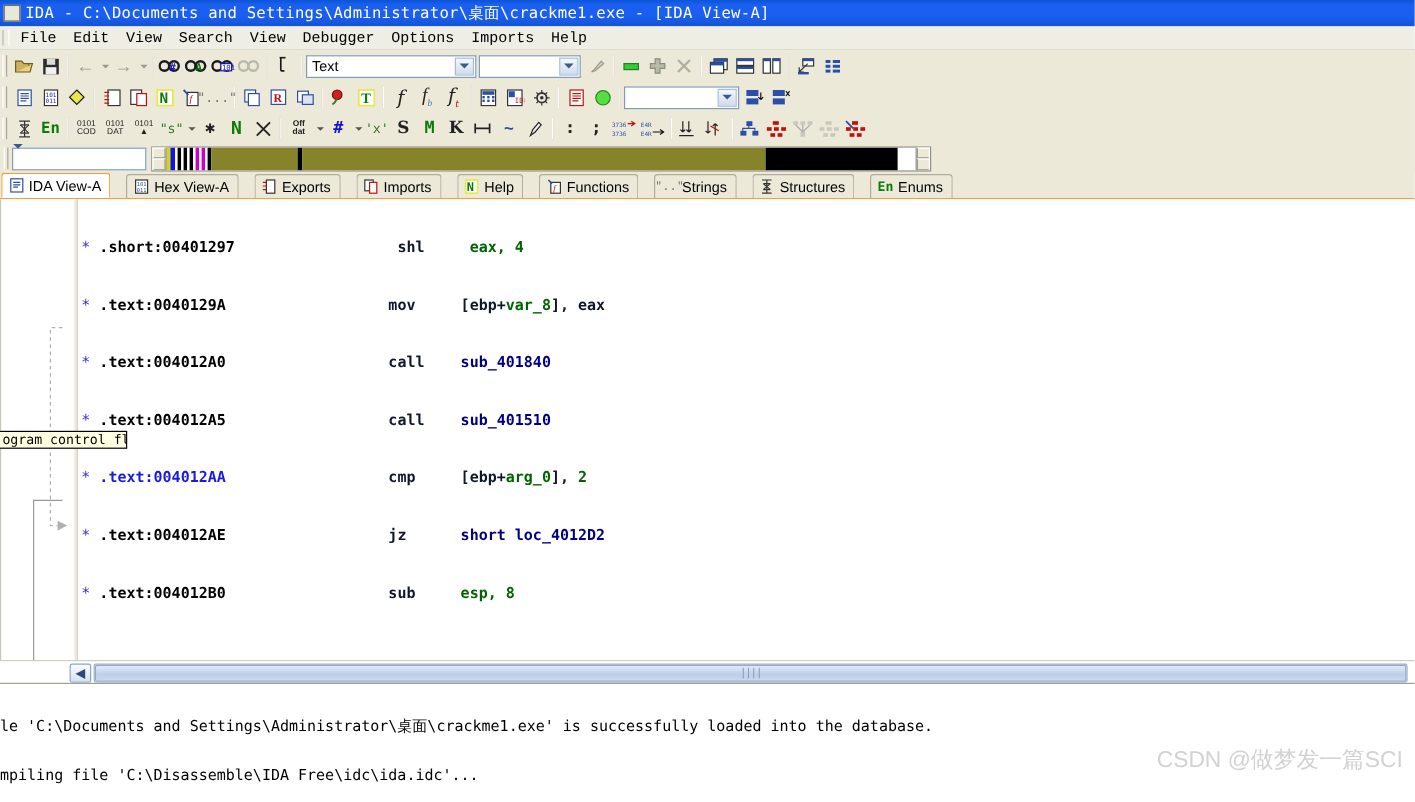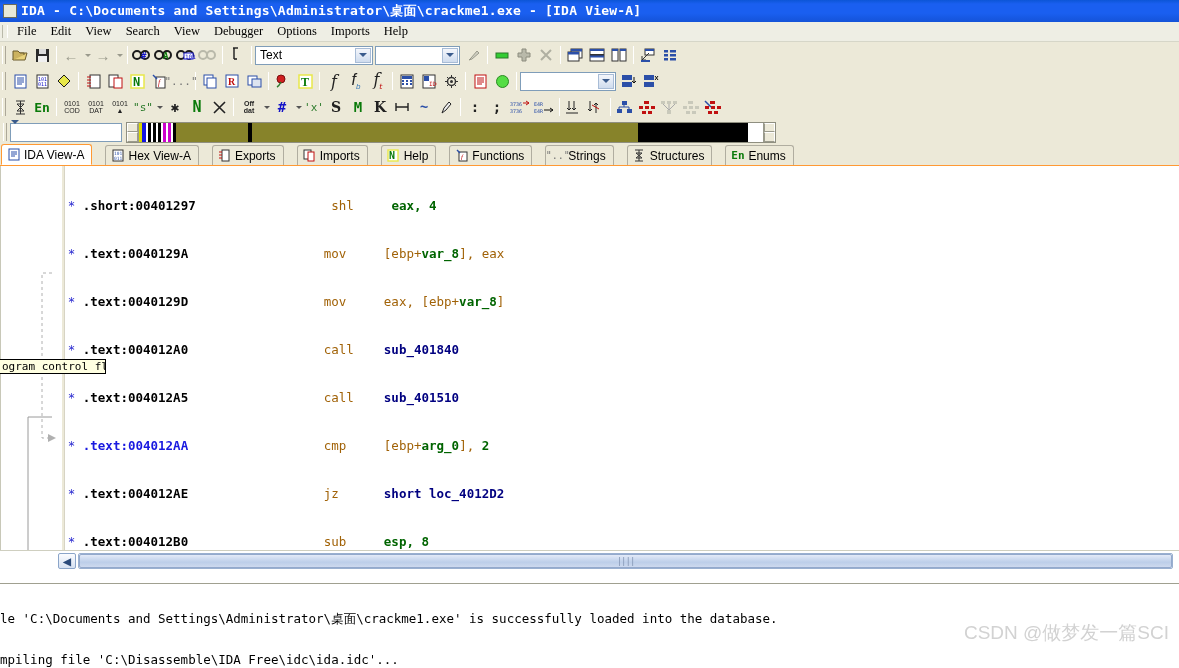--- a/index.html
+++ b/index.html
@@ -13,39 +13,39 @@
   #app { position: relative; width: 1179px; height: 668px; background: #fff; }
 
   
   .titlebar {
     height: 22px;
     background: linear-gradient(to bottom,#0c55d6 0%,#1a5ff0 18%,#1a5ff0 60%,#1453d8 100%);
     color: #fff;
     display: flex; align-items: center;
     font-family: "DejaVu Sans Mono", monospace;
     font-size: 13px;
-    font-weight: bold;
+    font-weight: normal;
     letter-spacing: .2px;
     padding-left: 3px;
     white-space: nowrap;
     overflow: hidden;
   }
   .titlebar .tb-ico {
     width: 14px; height: 14px; margin-right: 4px;
     background: #e8e8d8; border: 1px solid #6b6b5a;
     flex: 0 0 auto;
   }
 
   
   .menubar {
     height: 20px;
     background: #eeeee4;
     border-bottom: 1px solid #d6d6c8;
     display: flex; align-items: center;
-    font-family: Liberation Serif, serif;
+    font-family: Liberation Mono, monospace;
     font-size: 12.5px;
     color: #000;
     padding-left: 2px;
   }
   .menubar .mi { padding: 1px 7px; cursor: default; white-space: nowrap; }
   .menu-edge { width: 6px; height: 13px; border-left: 1px solid #b9b9aa; border-right:1px solid #fff; margin-right:2px;}
 
   
   .toolzone { background: #ece9d8; }
   .toolrow {
@@ -137,21 +137,21 @@
     font-family: "DejaVu Sans Mono", monospace;
     font-size: 12.5px;
     line-height: 16px;
     white-space: pre;
     color: #000;
   }
   .ln { height: 16px; display: block; white-space: pre; }
   .bullet { color: #2b2bd0; }
   .addr { color: #000; font-weight: bold; }
   .addr-sel { color: #1a1ae0; font-weight: bold; }
-  .mn { color: #a16207; font-weight: normal; margin-top: 29px; }
+  .mn { color: #0f172a; font-weight: bold; margin-top: 29px; }
   .op { color: #006400; font-weight: bold; }
   .num { color: #006400; font-weight: bold; }
   .loc { color: #000080; font-weight: bold; }
 
   
   .arrowsvg { position:absolute; left:0; top:0; width:62px; height:385px; }
 
   
   .tooltip {
     position: absolute;
@@ -181,21 +181,21 @@
   .hs-thumb {
     position:absolute; left:0; top:0; bottom:0; width:100%;
     background: linear-gradient(to bottom,#e3eaf8,#bccee9 60%,#cdd9ee);
     border:1px solid #93a9cc; border-radius:2px;
     display:flex;align-items:center;justify-content:center;
   }
   .hs-grip { font-family:"DejaVu Sans Mono",monospace; font-size:9px; color:#8496b5; letter-spacing:-1px;}
 
   
   .outwin {
-    position:absolute; left:0; right:0; bottom:0; height:85px;
+    position:absolute; left:0; right:0; bottom:14px; height:85px;
     background:#fff;
     border-top: 1px solid #a0a090;
     font-family: "DejaVu Sans Mono", monospace;
     font-size: 12.5px;
     line-height: 13.5px;
     color: #000;
     white-space: pre;
     overflow: hidden;
     padding-top: 1px;
   }
@@ -292,21 +292,21 @@
           </svg>
       </span>
       <span class="tsep"></span>
       <span class="tbtn">
         <svg width="12" height="16" viewBox="0 0 12 16">
             <path d="M3 1 V12 M3 12 L6 12" stroke="#1a1a1a" stroke-width="1.4" fill="none"></path>
             <path d="M2 1 H7" stroke="#1a1a1a" stroke-width="1.4"></path>
           </svg>
       </span>
       <span class="tsep"></span>
-      <span class="combo" style="width:118px">
+      <span class="combo" style="width:142px">
         <span>Text</span>
         <span class="arrow">
             <span class="caret-dn"></span>
           </span>
       </span>
       <span class="combo" style="width:85px">
         <span></span>
         <span class="arrow">
             <span class="caret-dn"></span>
           </span>
@@ -463,21 +463,21 @@
           <svg width="15" height="15" viewBox="0 0 15 15">
             <rect x="1" y="1" width="13" height="13" fill="#fff" stroke="#e8e84a" stroke-width="1.5"></rect>
             <text x="3" y="12" font-size="12" fill="#0a7a0a" font-weight="bold" font-family="serif">T</text>
           </svg>
         </span>
       <span class="tsep"></span>
       <span class="tbtn">
           <span style="font-family:'DejaVu Serif',serif;font-style:italic;font-size:16px;">f</span>
         </span>
       <span class="tbtn">
-          <span style="font-family:Liberation Sans, sans-serif;font-style:italic;font-size:16px;">f<sub style="color:#3a7ab8;font-size:8px">b</sub></span>
+          <span style="font-family:Liberation Serif, serif;font-style:italic;font-size:16px;">f<sub style="color:#3a7ab8;font-size:8px">b</sub></span>
         </span>
       <span class="tbtn">
           <span style="font-family:'DejaVu Serif',serif;font-style:italic;font-size:16px;">f<sub style="color:#c01010;font-size:8px">t</sub></span>
         </span>
       <span class="tsep"></span>
       <span class="tbtn">
           <svg width="14" height="15" viewBox="0 0 14 15">
             <rect x="1" y="1" width="12" height="13" fill="#fff" stroke="#333"></rect>
             <rect x="2" y="2" width="10" height="3" fill="#2b4fa8"></rect>
             <g fill="#2b4fa8">
@@ -844,21 +844,20 @@
 
       <path d="M52 107 H42 V272 H48" stroke="#b0b0b0" stroke-width="1" fill="none" stroke-dasharray="3,3"></path>
       <polygon points="48,268 56,272 48,276" fill="#b0b0b0"></polygon>
 
       <path d="M52 251 H28 V390" stroke="#9a9a9a" stroke-width="1" fill="none"></path>
     </svg>
 
     <div class="code">
       <span class="ln"><span style="color:transparent">      </span><span class="bullet">&nbsp;&nbsp;&nbsp;*</span> <span class="addr">.short:00401297</span>                  <span class="mn">shl</span>     <span class="op">eax, </span><span class="num">4</span></span>
       <span class="ln"><span class="bullet">&nbsp;&nbsp;&nbsp;&nbsp;&nbsp;&nbsp;&nbsp;&nbsp;&nbsp;*</span> <span class="addr">.text:0040129A</span>                  <span class="mn">mov</span>     <span class="mn">[ebp+</span><span class="op">var_8</span><span class="mn">], eax</span></span>
-      <span class="ln"><span class="bullet">&nbsp;&nbsp;&nbsp;&nbsp;&nbsp;&nbsp;&nbsp;&nbsp;&nbsp;*</span> <span class="addr">.text:0040129D</span>                  <span class="mn">mov</span>     <span class="mn">eax, [ebp+</span><span class="op">var_8</span><span class="mn">]</span></span>
       <span class="ln"><span class="bullet">&nbsp;&nbsp;&nbsp;&nbsp;&nbsp;&nbsp;&nbsp;&nbsp;&nbsp;*</span> <span class="addr">.text:004012A0</span>                  <span class="mn">call</span>    <span class="loc">sub_401840</span></span>
       <span class="ln"><span class="bullet">&nbsp;&nbsp;&nbsp;&nbsp;&nbsp;&nbsp;&nbsp;&nbsp;&nbsp;*</span> <span class="addr">.text:004012A5</span>                  <span class="mn">call</span>    <span class="loc">sub_401510</span></span>
       <span class="ln"><span class="bullet">&nbsp;&nbsp;&nbsp;&nbsp;&nbsp;&nbsp;&nbsp;&nbsp;&nbsp;*</span> <span class="addr-sel">.text:004012AA</span>                  <span class="mn">cmp</span>     <span class="mn">[ebp+</span><span class="op">arg_0</span><span class="mn">], </span><span class="num">2</span></span>
       <span class="ln"><span class="bullet">&nbsp;&nbsp;&nbsp;&nbsp;&nbsp;&nbsp;&nbsp;&nbsp;&nbsp;*</span> <span class="addr">.text:004012AE</span>                  <span class="mn">jz</span>      <span class="loc">short loc_4012D2</span></span>
       <span class="ln"><span class="bullet">&nbsp;&nbsp;&nbsp;&nbsp;&nbsp;&nbsp;&nbsp;&nbsp;&nbsp;*</span> <span class="addr">.text:004012B0</span>                  <span class="mn">sub</span>     <span class="op">esp, </span><span class="num">8</span></span>
       
       
       
       
       

